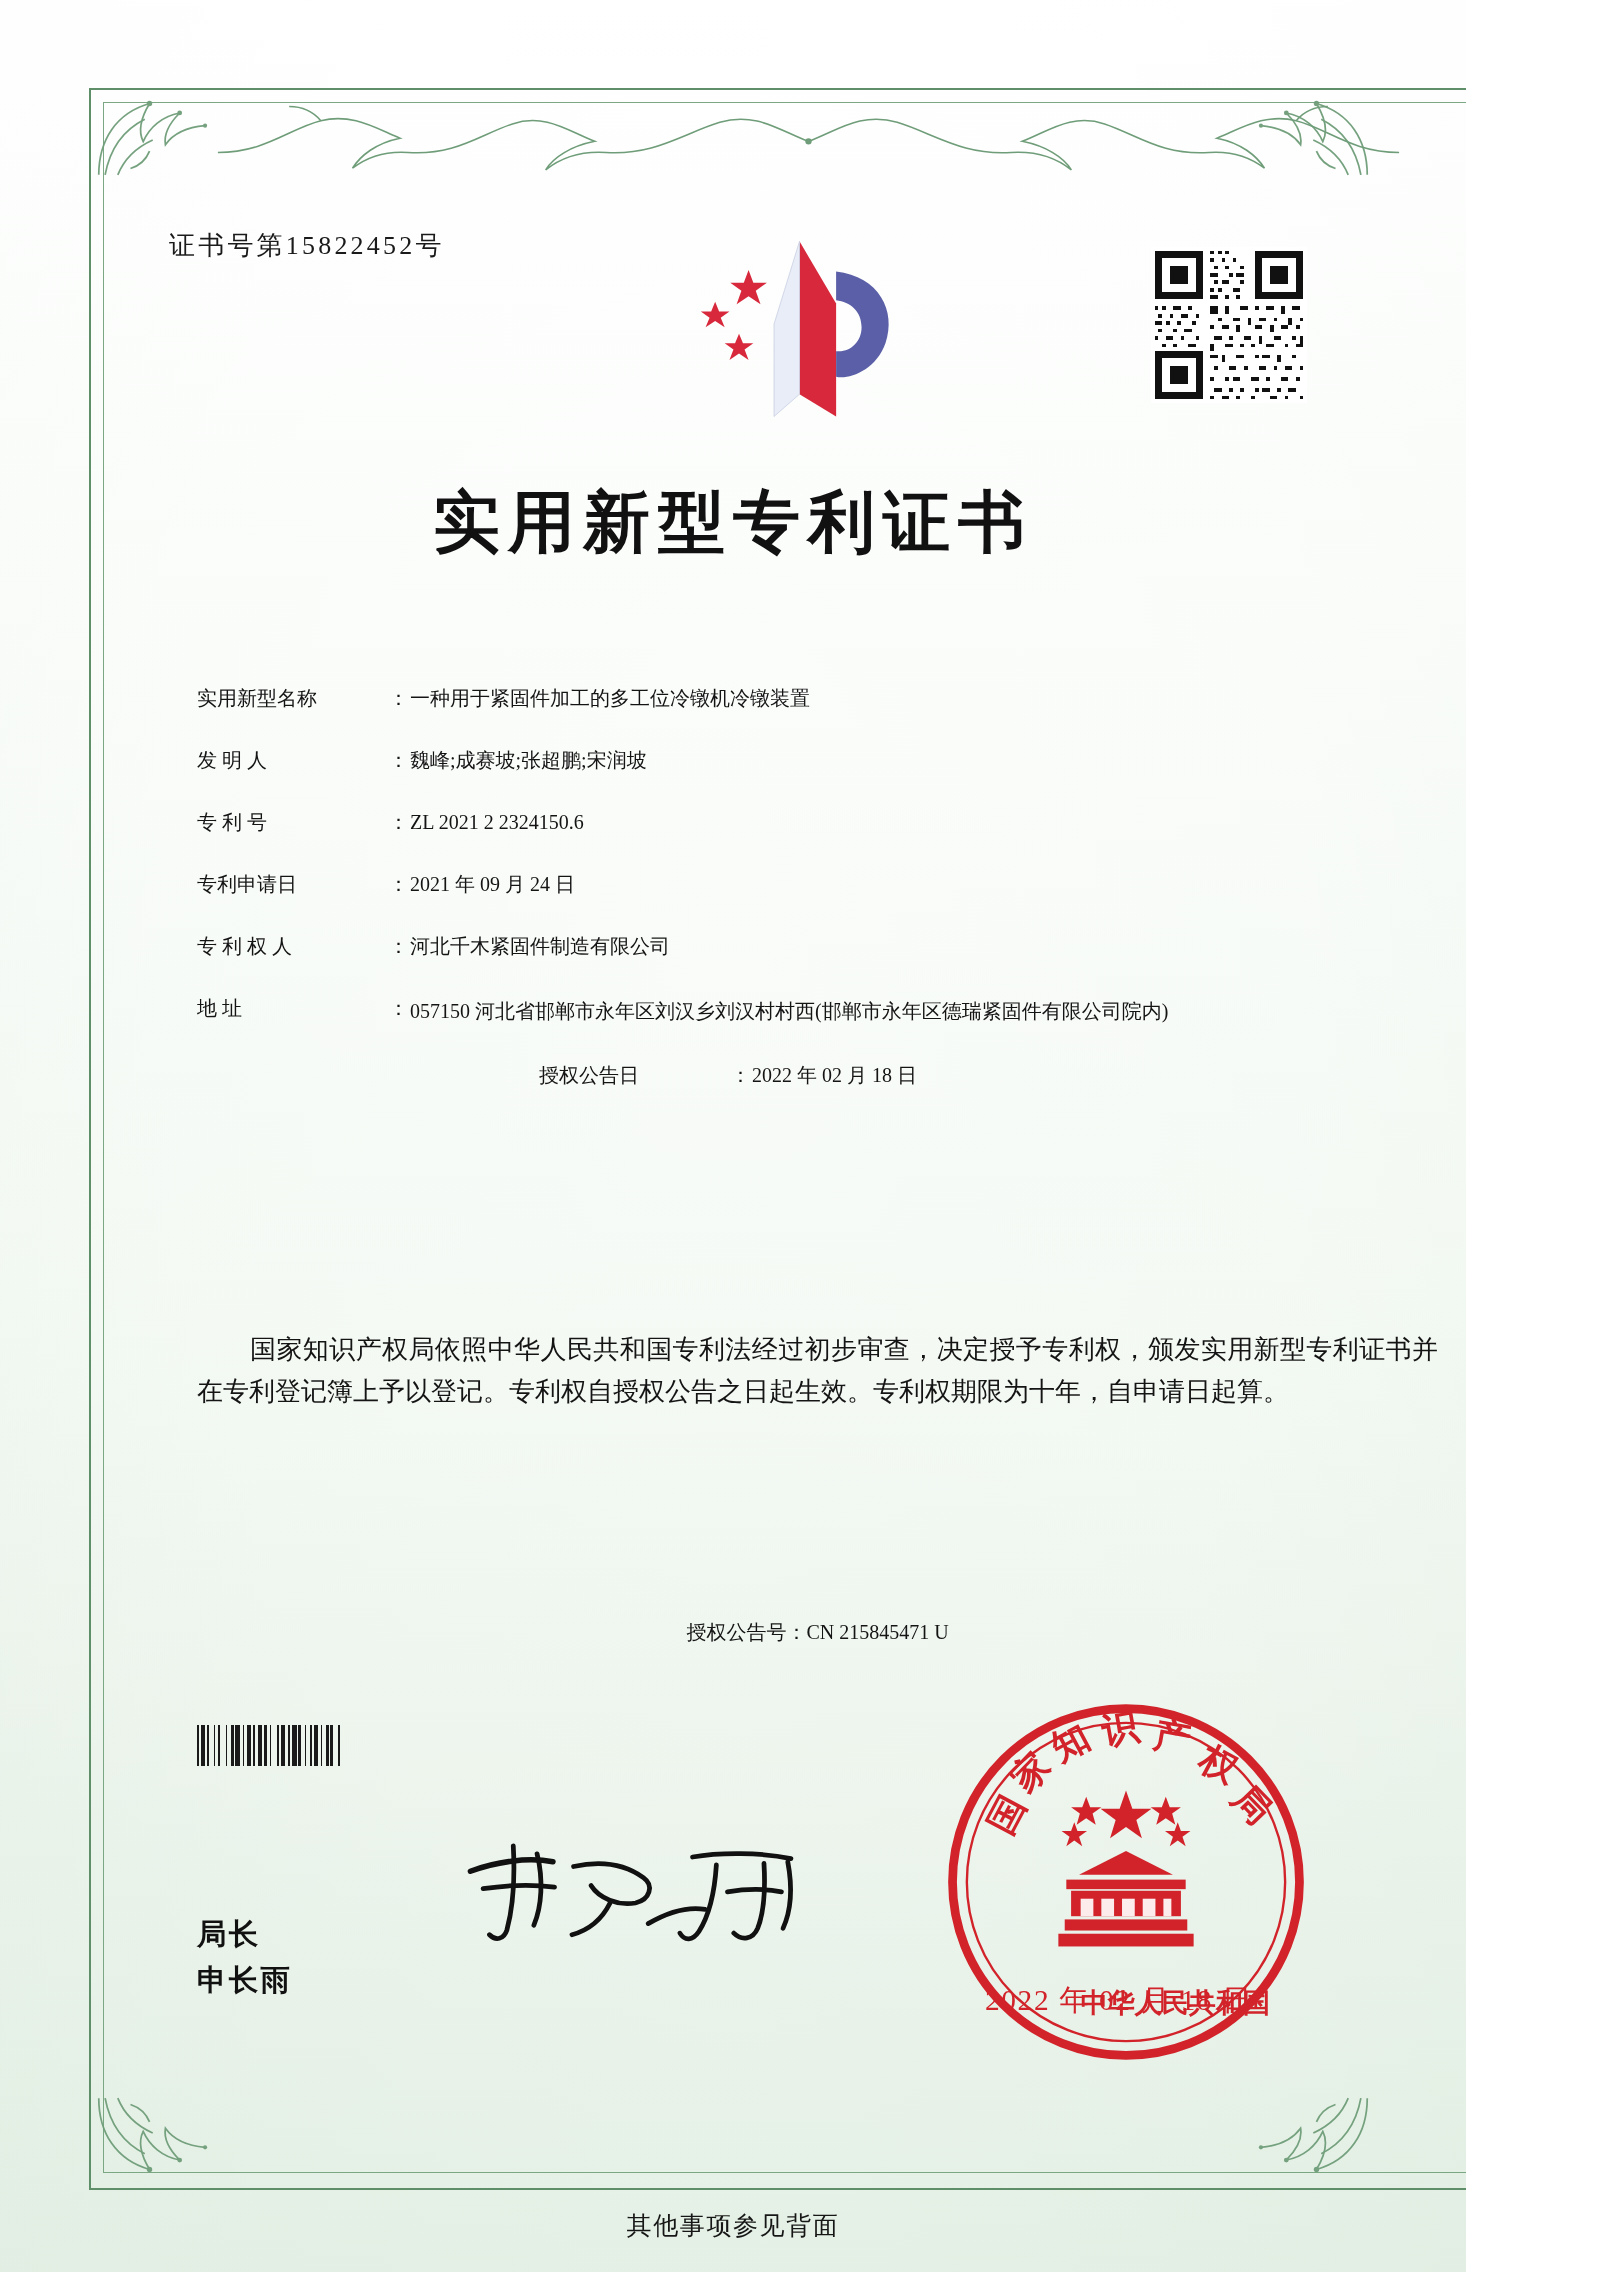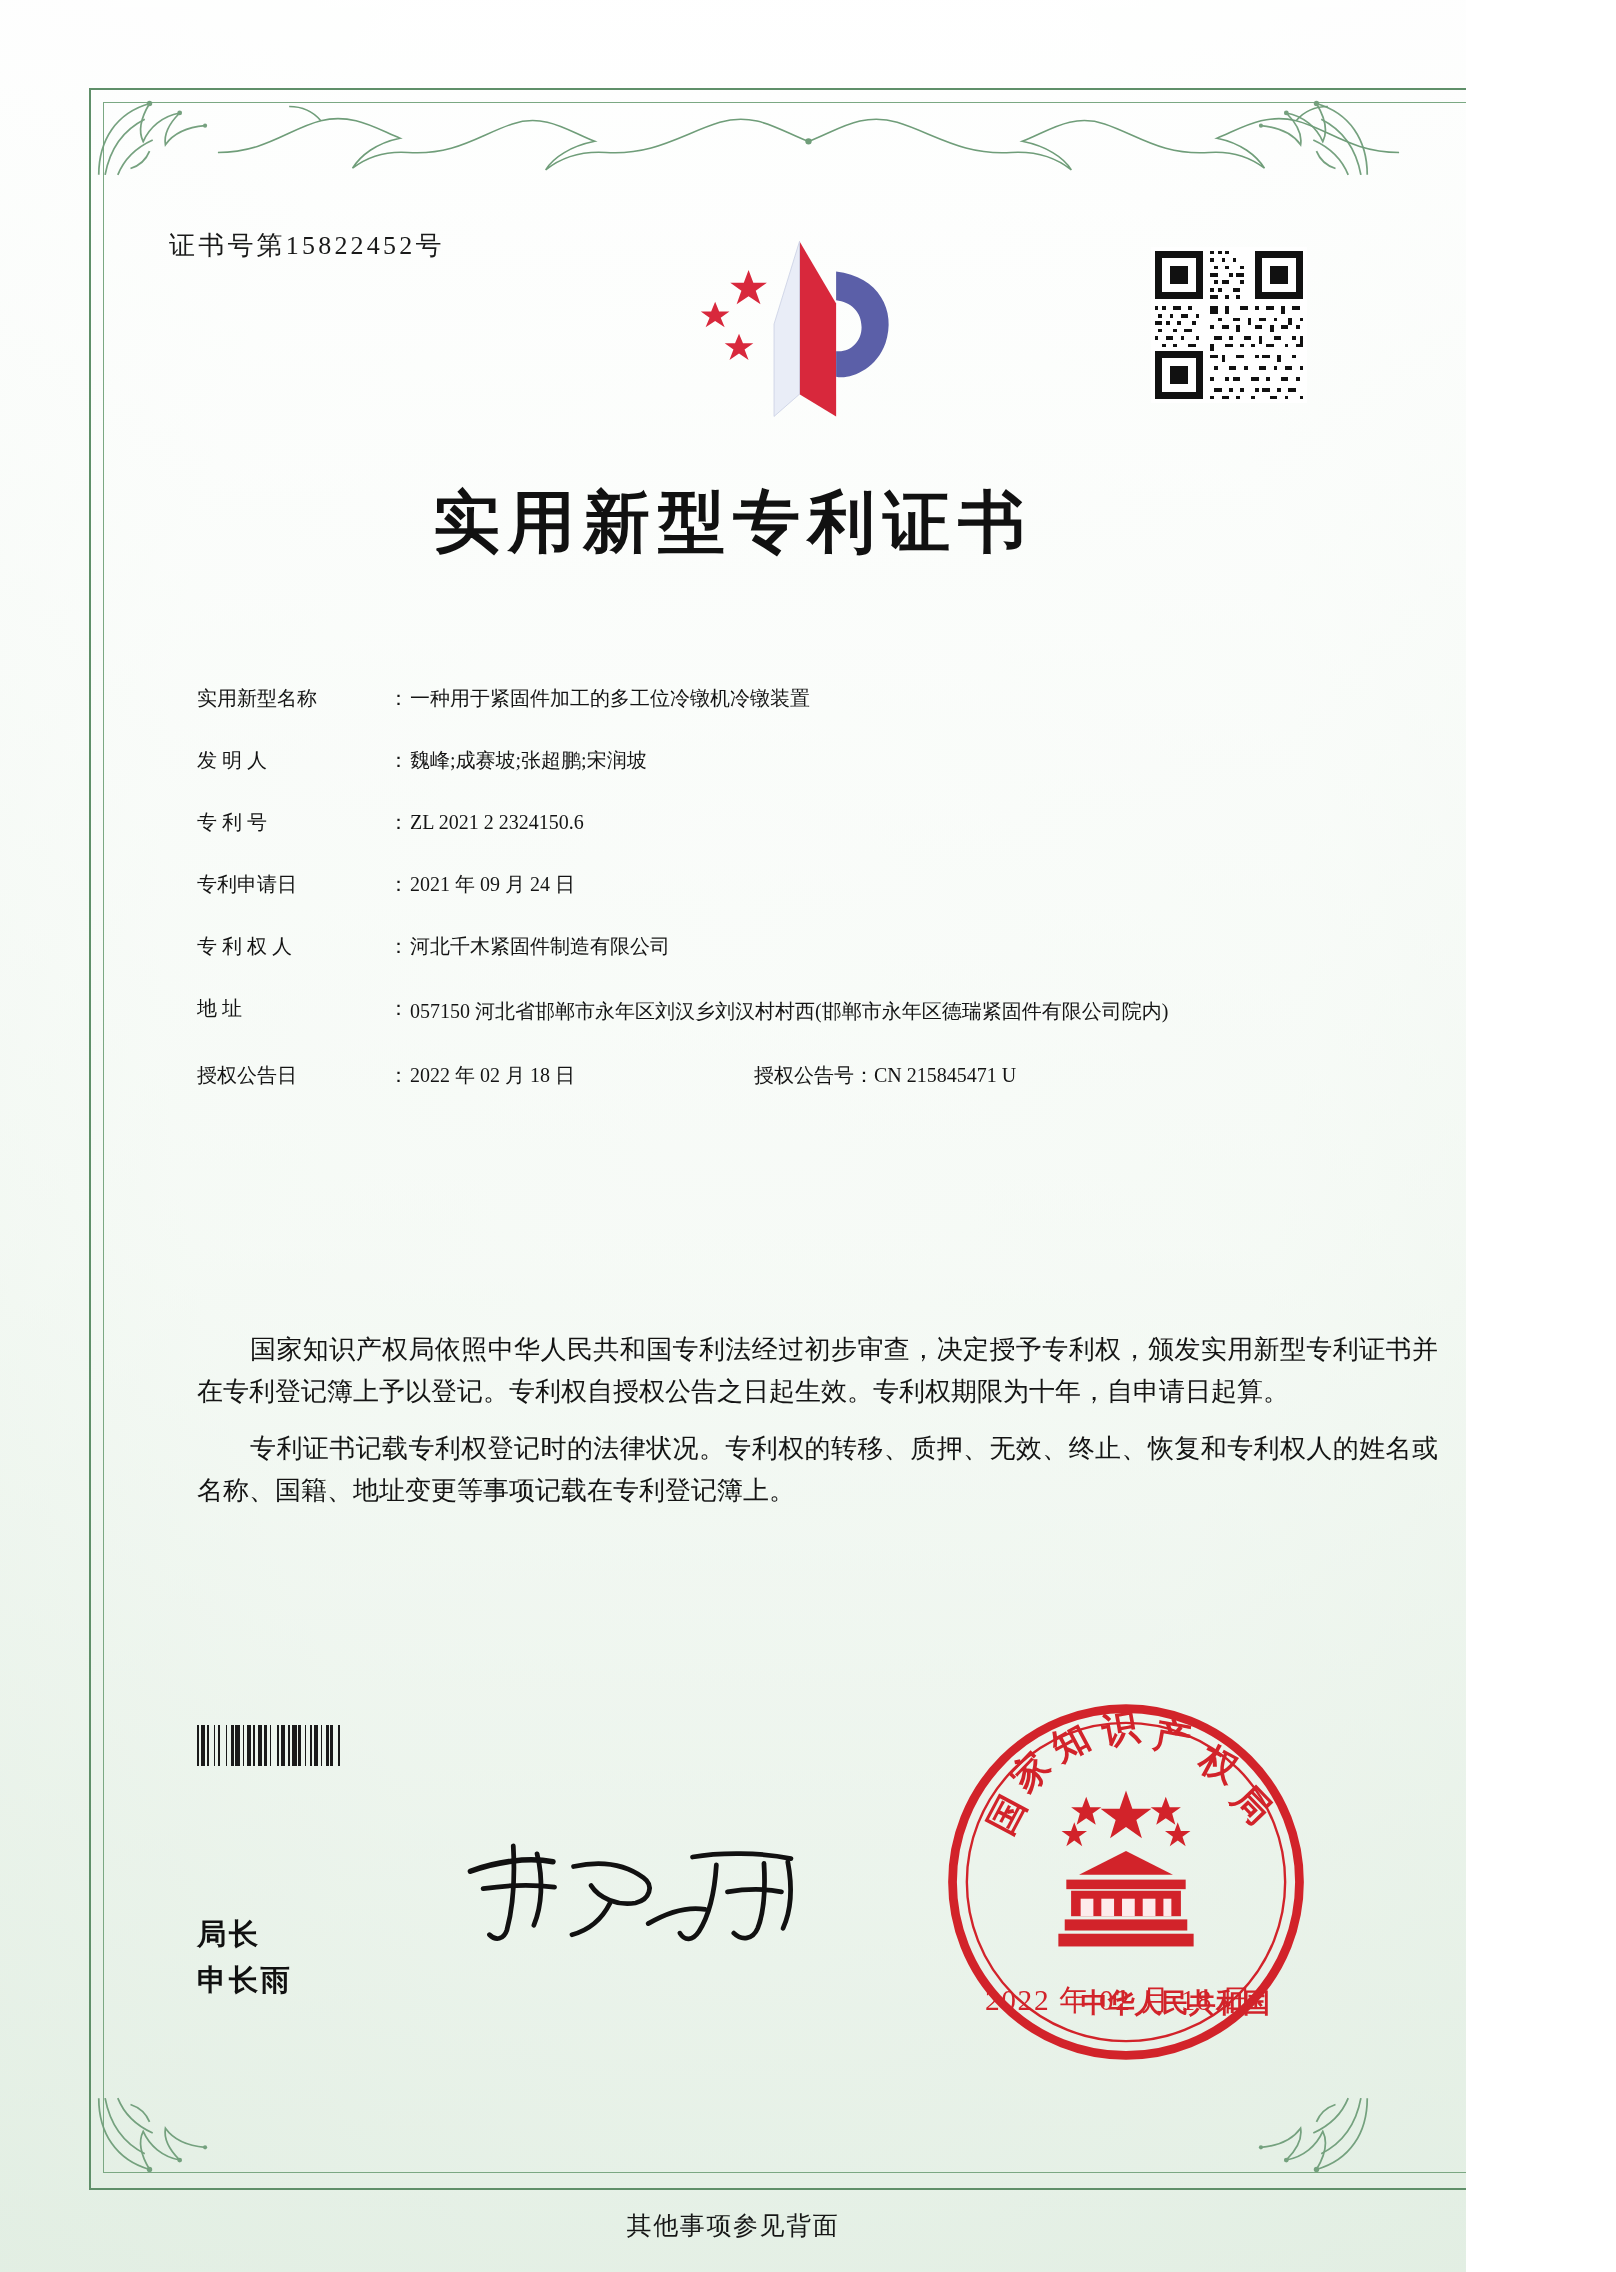--- a/index.html
+++ b/index.html
@@ -135,20 +135,21 @@
   .f-label .lab-txt { display: inline-block; }
   .f-colon { margin: 0 1.6px 0 0; }
   .f-value { white-space: nowrap; }
   .f-value.wrap { white-space: normal; max-width: 939px; line-height: 1.5; }
 
   .grant-row {
     display: flex;
     align-items: center;
     margin-top: 8px;
     margin-bottom: 24px;
+    flex-direction: column;
   }
   .grant-row .g1 { width: 557px; flex: 0 0 557px; display: flex; }
   .grant-row .g2 { display: flex; }
 
   
   .paras {
     position: absolute;
     left: 197px;
     top: 1329px;
     width: 1241px;
@@ -518,21 +519,20 @@
       <span class="g2">
         <span>授权公告号</span>
           <span>：</span>
         <span class="f-value">CN 215845471 U</span>
       </span>
     </div>
   </div>
 
   <div class="paras">
     <p>国家知识产权局依照中华人民共和国专利法经过初步审查，决定授予专利权，颁发实用新型专利证书并在专利登记簿上予以登记。专利权自授权公告之日起生效。专利权期限为十年，自申请日起算。</p>
-    <p>专利证书记载专利权登记时的法律状况。专利权的转移、质押、无效、终止、恢复和专利权人的姓名或名称、国籍、地址变更等事项记载在专利登记簿上。</p>
   </div>
 
   <div class="barcode" id="barcode">
       <i style="width: 2.4px;"></i>
       <i style="width: 1.6px; background: transparent;"></i>
       <i style="width: 4px;"></i>
       <i style="width: 1.6px; background: transparent;"></i>
       <i style="width: 2.4px;"></i>
       <i style="width: 4.8px; background: transparent;"></i>
       <i style="width: 1.6px;"></i>

